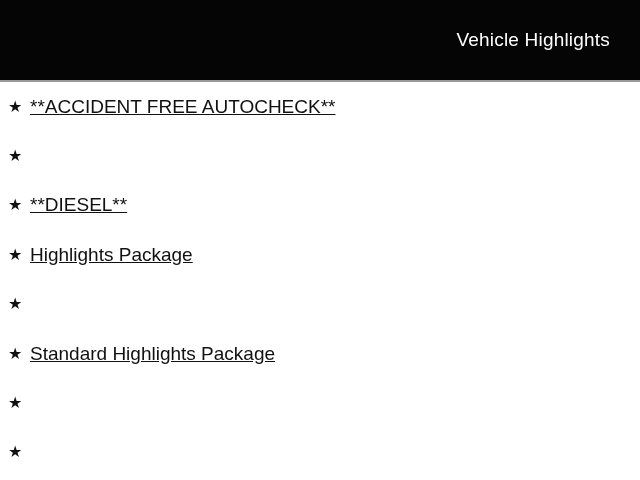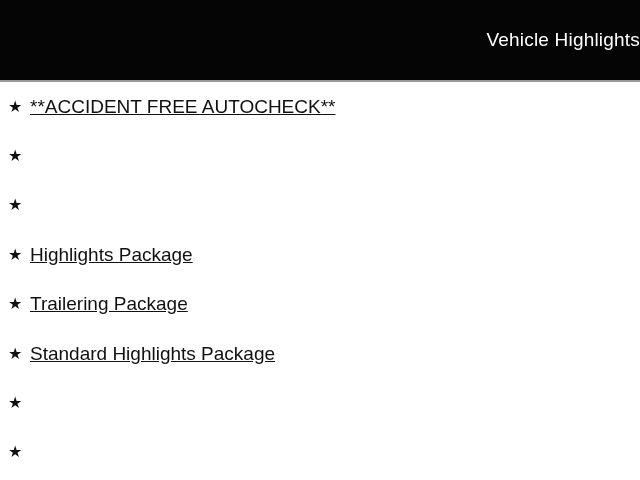--- a/index.html
+++ b/index.html
@@ -21,20 +21,21 @@
     font-family: "Liberation Sans", sans-serif;
     overflow: hidden;
   }
   .header {
     height: 82px;
     background: var(--header-bg, #050505);
     border-bottom: 2px solid var(--divider, #999999);
     display: flex;
     align-items: center;
     justify-content: flex-end;
+    padding-right: 30px;
   }
   .header-title {
     color: var(--header-text, #ffffff);
     font-size: 19px;
     letter-spacing: 0.2px;
   }
   .highlights-list {
     list-style: none;
     margin: 0;
     padding: 0;
@@ -70,28 +71,28 @@
 <ul class="highlights-list">
   <li class="highlight-item">
     <span class="star">★</span>
     <span class="item-label">**ACCIDENT FREE AUTOCHECK**</span>
   </li>
   <li class="highlight-item">
     <span class="star">★</span>
   </li>
   <li class="highlight-item">
     <span class="star">★</span>
+    <span class="item-label">**DIESEL**</span>
   </li>
   <li class="highlight-item">
     <span class="star">★</span>
     <span class="item-label">Highlights Package</span>
   </li>
   <li class="highlight-item">
     <span class="star">★</span>
-    <span class="item-label">Trailering Package</span>
   </li>
   <li class="highlight-item">
     <span class="star">★</span>
     <span class="item-label">Standard Highlights Package</span>
   </li>
   <li class="highlight-item">
     <span class="star">★</span>
   </li>
   <li class="highlight-item">
     <span class="star">★</span>

